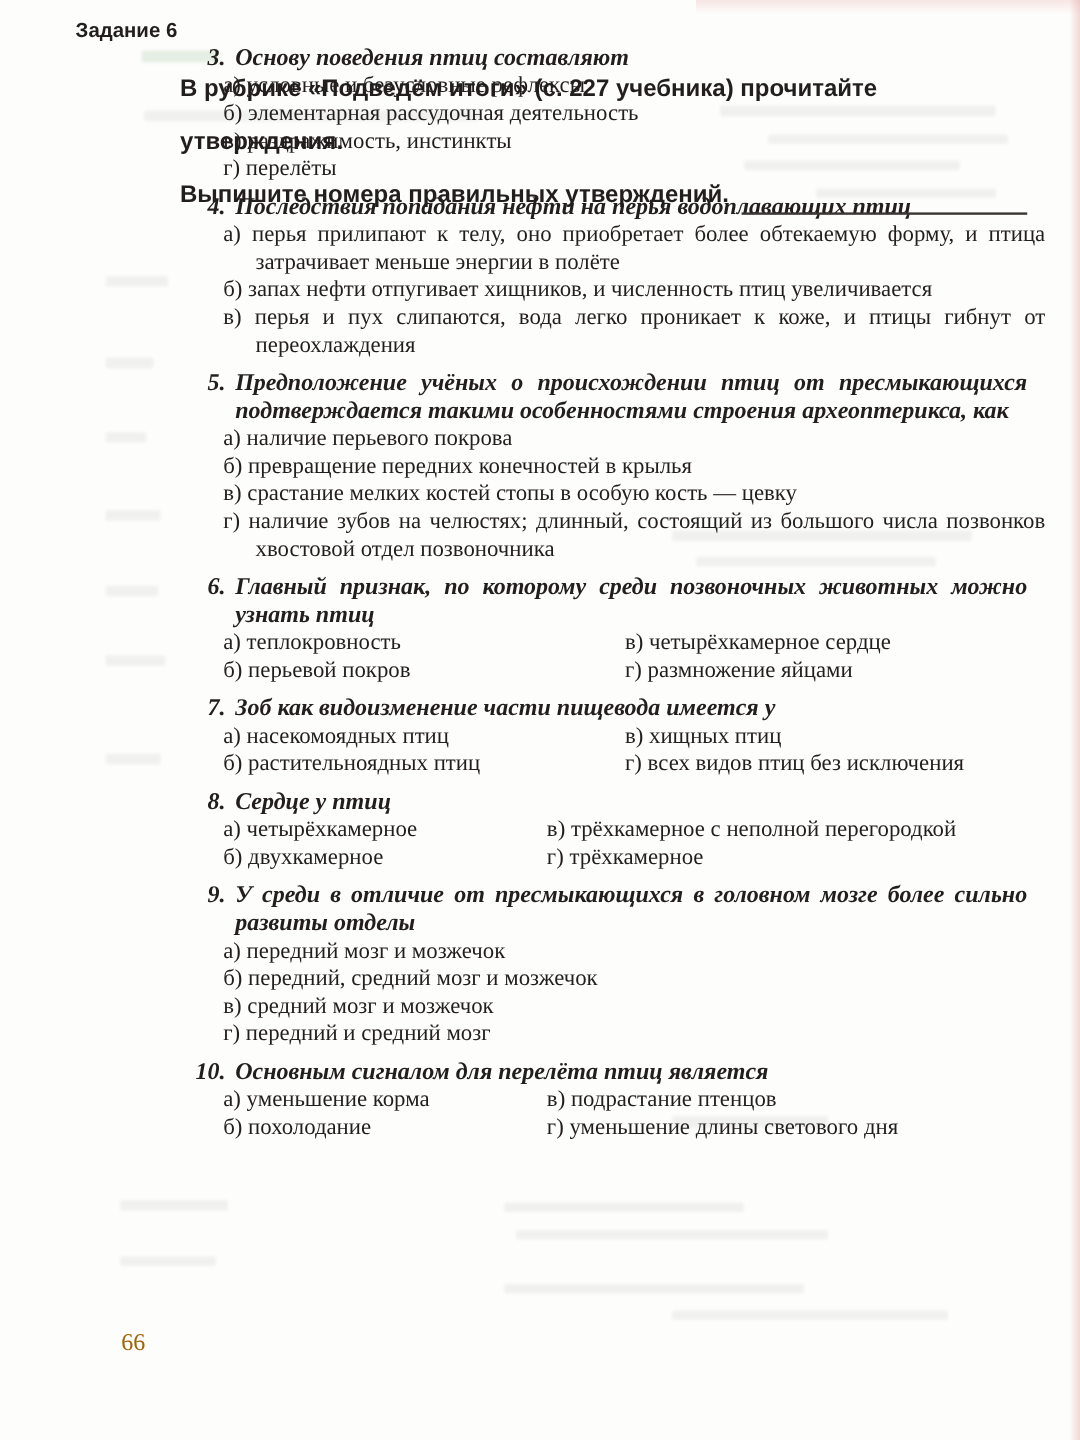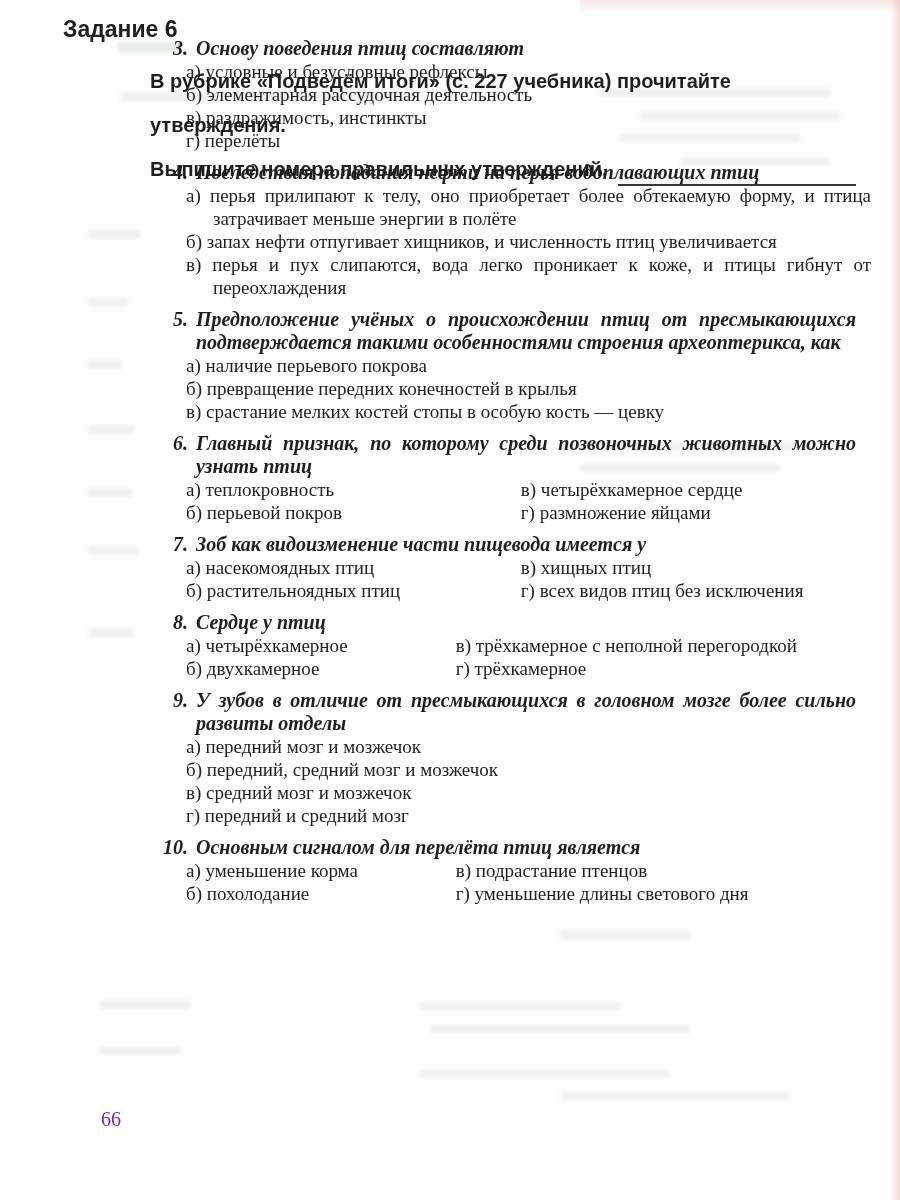--- a/index.html
+++ b/index.html
@@ -41,34 +41,34 @@
     padding-left:27px;text-indent:-27px;
     text-align:justify;
   }
   .opts.cols{display:grid;column-gap:6px;}
   .opts.cols .opt{text-align:left;}
 
   
   .task{position:relative;margin:16px 44px 0 63px;}
   .task-title{
     font-family:"Liberation Sans", sans-serif;
-    font-weight:bold;font-size:23px;
+    font-weight:bold;font-size:17px;
     margin:0 0 16px 0;
   }
   .task-line{
     font-family:"Liberation Sans", sans-serif;
     font-weight:bold;font-size:20px;line-height:44px;
     margin:0 0 0 87px;
   }
   .task-line2{display:flex;align-items:flex-end;}
   .answer-rule{flex:1;margin:0 0 5px 10px;border-bottom:2px solid #3a3632;}
 
   .page-number{
     position:absolute;left:101px;top:1108px;
-    font-size:20px;color:#6d28d9;
+    font-size:20px;color:#a16207;
   }
 </style>
 </head>
 <body>
 
 <div class="page">
 
   <div class="g g-green" style="left:118px;top:42px;width:64px;height:10px;"></div>
   <div class="g" style="left:120px;top:92px;width:280px;height:9px;"></div>
   <div class="g" style="left:600px;top:88px;width:230px;height:9px;"></div>
@@ -111,20 +111,21 @@
           <div class="opt">б) запах нефти отпугивает хищников, и численность птиц увеличивается</div>
           <div class="opt">в) перья и пух слипаются, вода легко проникает к коже, и птицы гибнут от переохлаждения</div>
         </div>
       </section>
       <section class="question">
         <div class="q-stem"><span class="q-num">5.</span><span class="q-text">Предположение учёных о происхождении птиц от пресмыкающихся подтверждается такими особенностями строения археоптерикса, как</span></div>
         <div class="opts">
           <div class="opt">а) наличие перьевого покрова</div>
           <div class="opt">б) превращение передних конечностей в крылья</div>
           <div class="opt">в) срастание мелких костей стопы в особую кость — цевку</div>
+          <div class="opt">г) наличие зубов на челюстях; длинный, состоящий из большого числа позвонков хвостовой отдел позвоночника</div>
         </div>
       </section>
       <section class="question">
         <div class="q-stem"><span class="q-num">6.</span><span class="q-text">Главный признак, по которому среди позвоночных животных можно узнать птиц</span></div>
         <div class="opts cols" style="grid-template-columns: 48% 1fr;">
           <div class="opt">а) теплокровность</div>
           <div class="opt">в) четырёхкамерное сердце</div>
           <div class="opt">б) перьевой покров</div>
           <div class="opt">г) размножение яйцами</div>
         </div>
@@ -141,21 +142,21 @@
       <section class="question">
         <div class="q-stem"><span class="q-num">8.</span><span class="q-text">Сердце у птиц</span></div>
         <div class="opts cols" style="grid-template-columns: 38.5% 1fr;">
           <div class="opt">а) четырёхкамерное</div>
           <div class="opt">в) трёхкамерное с неполной перегородкой</div>
           <div class="opt">б) двухкамерное</div>
           <div class="opt">г) трёхкамерное</div>
         </div>
       </section>
       <section class="question">
-        <div class="q-stem"><span class="q-num">9.</span><span class="q-text">У зубов в отличие от пресмыкающихся в головном мозге более сильно развиты отделы</span></div>
+        <div class="q-stem"><span class="q-num">9.</span><span class="q-text">У среди в отличие от пресмыкающихся в головном мозге более сильно развиты отделы</span></div>
         <div class="opts">
           <div class="opt">а) передний мозг и мозжечок</div>
           <div class="opt">б) передний, средний мозг и мозжечок</div>
           <div class="opt">в) средний мозг и мозжечок</div>
           <div class="opt">г) передний и средний мозг</div>
         </div>
       </section>
       <section class="question">
         <div class="q-stem"><span class="q-num">10.</span><span class="q-text">Основным сигналом для перелёта птиц является</span></div>
         <div class="opts cols" style="grid-template-columns: 38.5% 1fr;">

